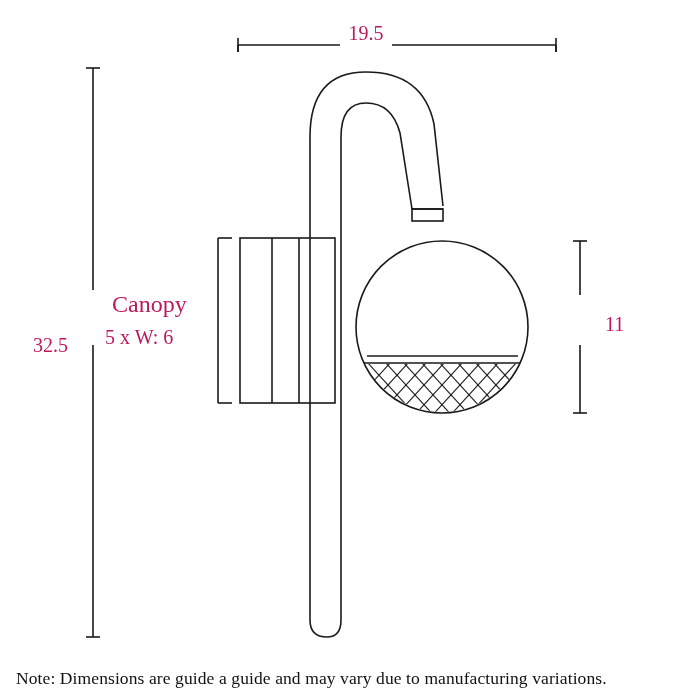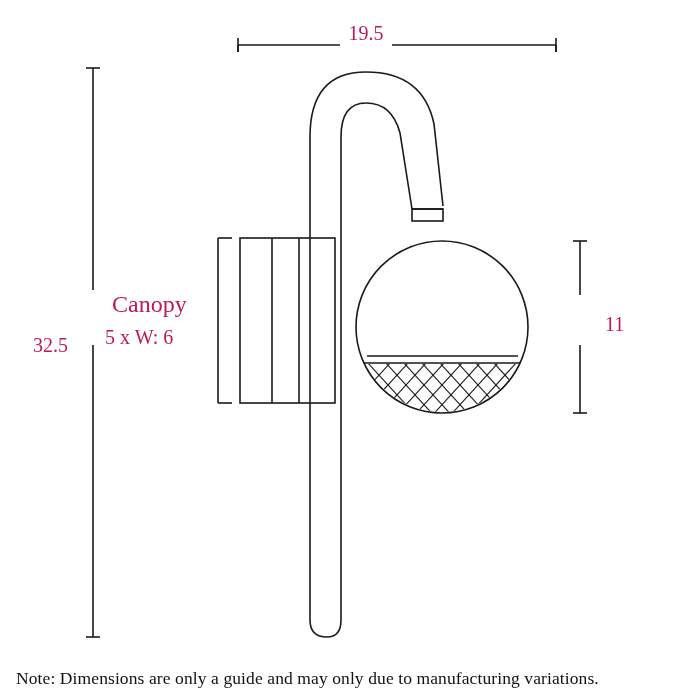--- a/index.html
+++ b/index.html
@@ -177,15 +177,15 @@
   <div class="dim-label" id="label-width">19.5</div>
 
   <div class="dim-label" id="label-height">32.5</div>
 
   <div class="dim-label" id="label-globe">11</div>
 
   <div class="dim-label" id="label-canopy">Canopy</div>
 
   <div class="dim-label" id="label-canopy-dims">5 x W: 6</div>
 
-  <div id="note">Note: Dimensions are only a guide and may only due to manufacturing variations.</div>
+  <div id="note">Note: Dimensions are guide a guide and may vary due to manufacturing variations.</div>
 
 </div>
 
 </body></html>

